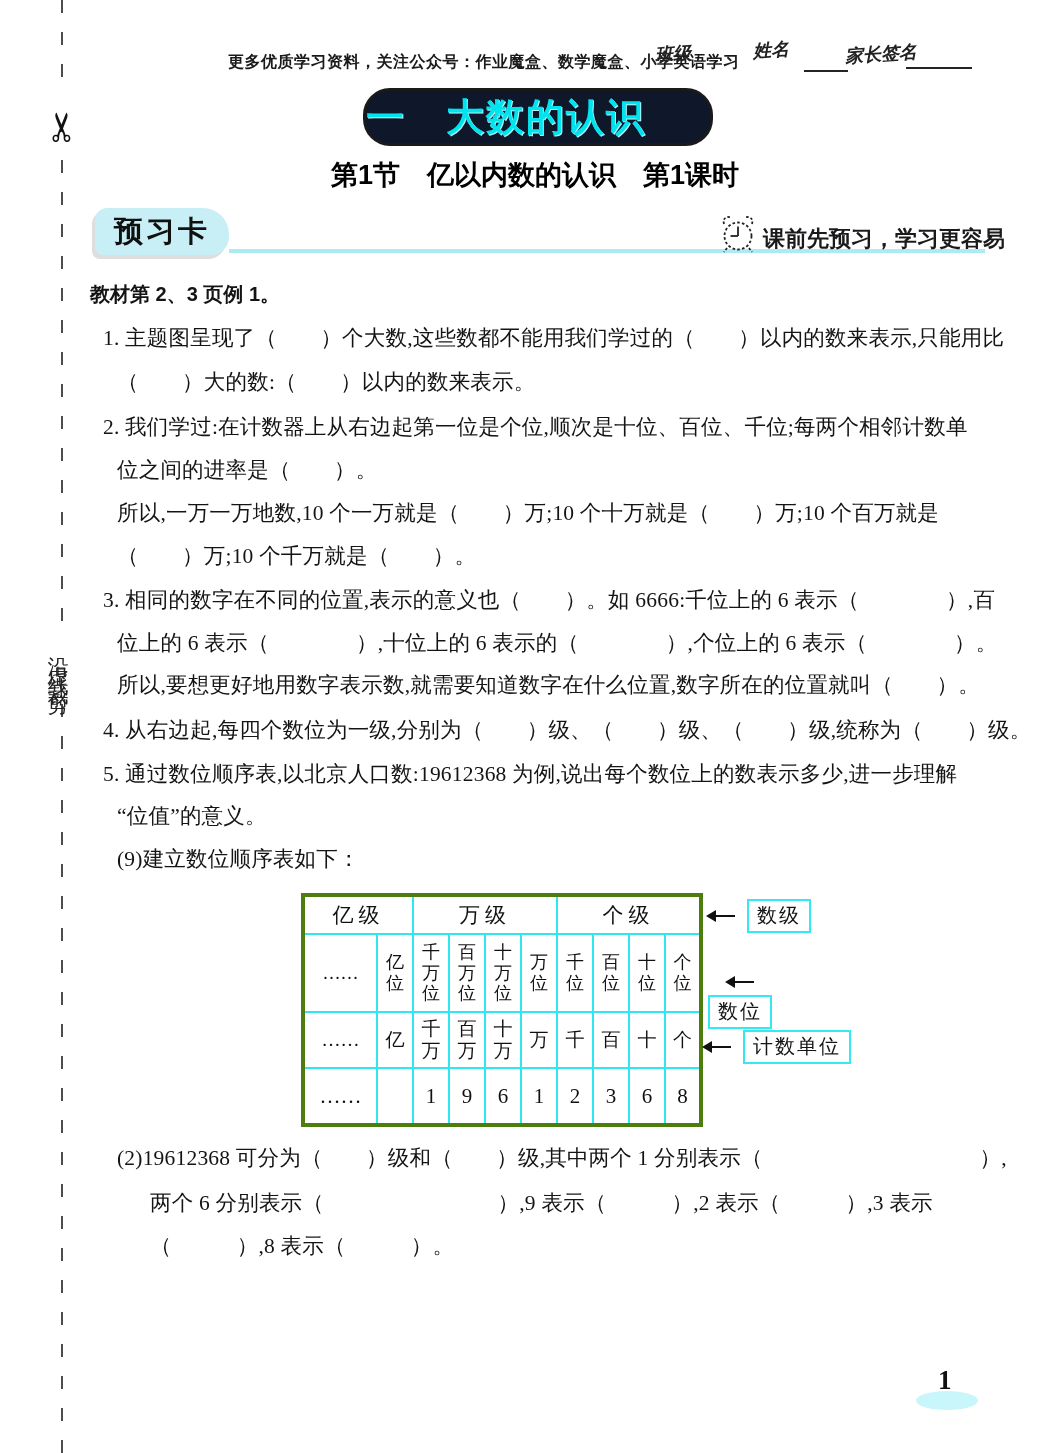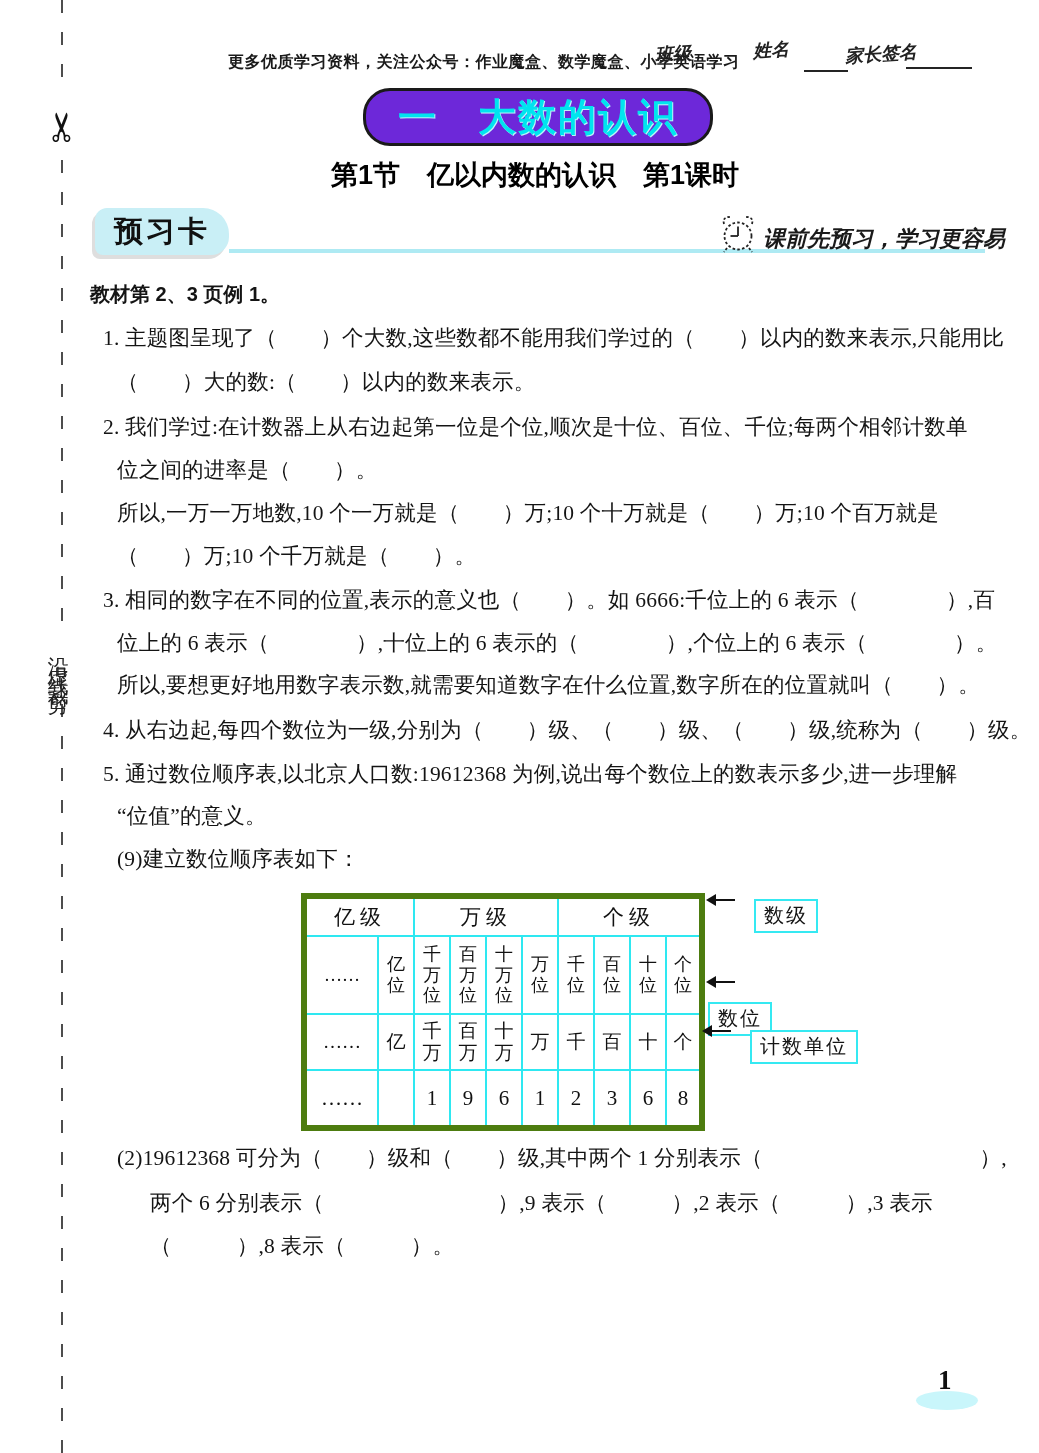--- a/index.html
+++ b/index.html
@@ -24,56 +24,56 @@
     transform:rotate(-4deg); white-space:nowrap; }
   .script.class { left:655px; top:42px; }
   .script.name  { left:753px; top:38px; }
   .script.psign { left:845px; top:42px; }
   .sign-line { position:absolute; height:0; border-top:2px solid #242424; }
   .sign-line.s1 { left:804px; top:70px; width:44px; }
   .sign-line.s2 { left:906px; top:67px; width:66px; }
 
   
   .unit-box { position:absolute; left:363px; top:88px; width:344px; height:52px;
-    border:3px solid #1a1a1a; border-radius:27px; background:#6d28d9;
-    display:flex; align-items:center; justify-content:center; }
+    border:3px solid #1a1a1a; border-radius:27px; background:#0f172a;
+    display:flex; align-items:center; justify-content:flex-start; }
   .unit-box span { font-family:"Liberation Sans",sans-serif; font-weight:bold; font-size:38px;
     color:#00e4ef; letter-spacing:2px; text-shadow:1px 1px 0 #bdf4f8; white-space:nowrap; }
   .lesson { position:absolute; left:260px; top:157px; width:550px; text-align:center;
     font-family:"Liberation Sans",sans-serif; font-weight:bold; font-size:27px;
     color:#000000; white-space:nowrap; }
 
   
   .tab { position:absolute; left:95px; top:208px; width:134px; height:47px; background:#c9eff6;
     border-radius:12px 26px 18px 8px; box-shadow:-3px 4px 0 #dedede;
     display:flex; align-items:center; justify-content:center; }
   .tab span { font-family:"Liberation Sans",sans-serif; font-weight:bold; font-size:29px;
     letter-spacing:3px; color:#111; }
   .rule { position:absolute; left:229px; top:249px; width:756px; height:4px; background:#aeeaf3; }
   .clock { position:absolute; left:717px; top:211px; }
   .tip { position:absolute; left:763px; top:224px; font-family:"Liberation Sans",sans-serif;
-    font-weight:bold; font-size:22px; color:#1a1a1a; white-space:nowrap;font-style:italic; }
+    font-weight:bold; font-size:22px; color:#1a1a1a; white-space:nowrap; }
 
   
   .intro { position:absolute; left:90px; top:281px; font-family:"Liberation Sans",sans-serif;
     font-weight:bold; font-size:20px; white-space:nowrap; }
   .bline { position:absolute; font-size:21.5px; white-space:nowrap; letter-spacing:0.2px; }
 
   
   .ptable { position:absolute; left:301px; top:893px; border-collapse:collapse; table-layout:fixed;
-    border:6px solid #4d7c0f; background:#fff; }
+    border:4px solid #4d7c0f; background:#fff; }
   .ptable td { border:2px solid #2ee8f1; text-align:center; vertical-align:middle; padding:0; color:#111; }
   .ptable col.c0 { width:74px; } .ptable col.cn { width:36px; }
   .r-head td { font-size:21px; letter-spacing:5px; height:36px; }
   .r-shuwei td { font-size:18px; line-height:1.15; white-space:pre-line; height:76px; }
   .r-unit td { font-size:19px; line-height:1.15; white-space:pre-line; height:54px; }
   .r-digits td { font-size:21px; height:54px; }
 
   
-  .annot { position:absolute; display:flex; gap:19px; }
+  .annot { position:absolute; display:flex; align-items:center; gap:12px; }
   .annot .arr { width:27px; height:2px; background:#111; position:relative; flex:none; }
   .annot .arr::before { content:''; position:absolute; left:-2px; top:-5px; width:0; height:0;
     border-top:6px solid transparent; border-bottom:6px solid transparent; border-right:10px solid #111; }
   .annot .lbox { border:2px solid #35e9f2; padding:1px 8px 2px; font-size:20px;
     letter-spacing:2px; white-space:nowrap; background:#fff; }
   .annot.a1 { left:708px; top:899px; }
   .annot.a2 { left:708px; top:981px;flex-direction:column; }
   .annot.a3 { left:704px; top:1030px; }
 
   

